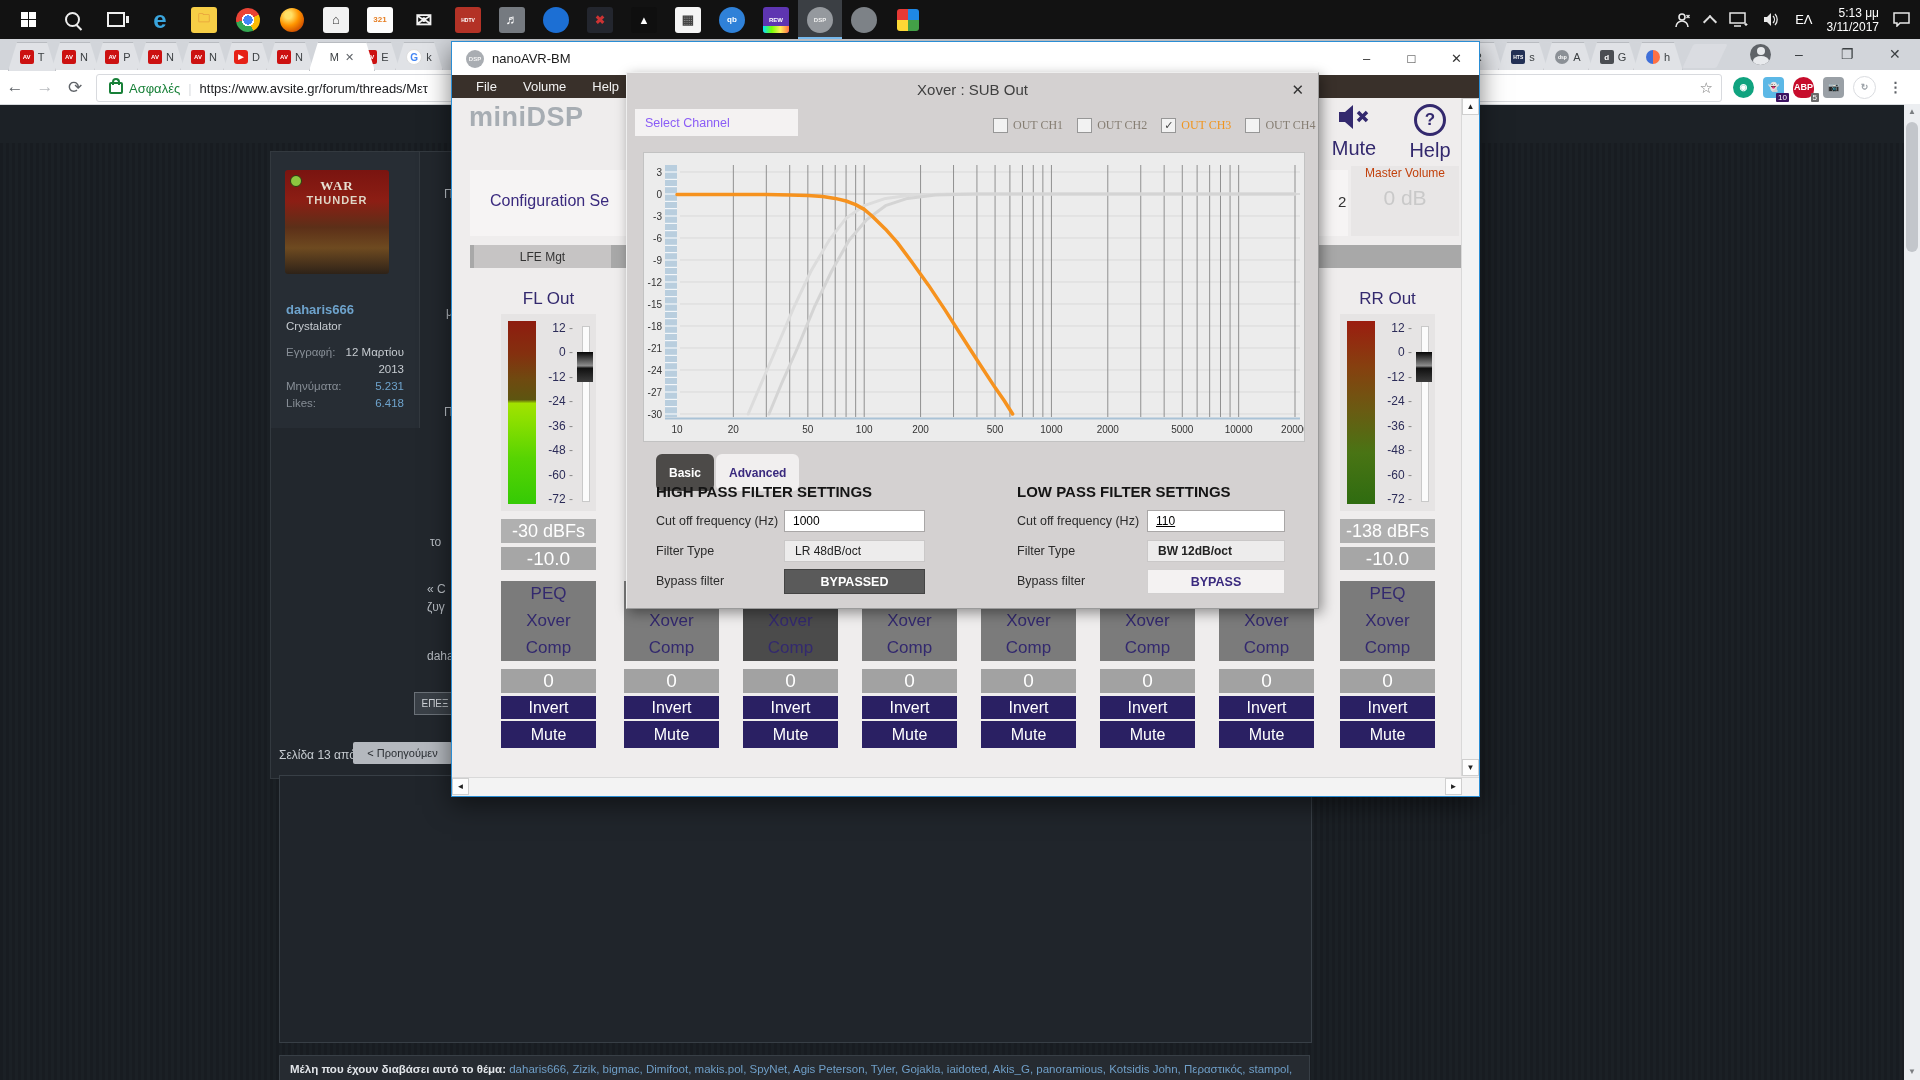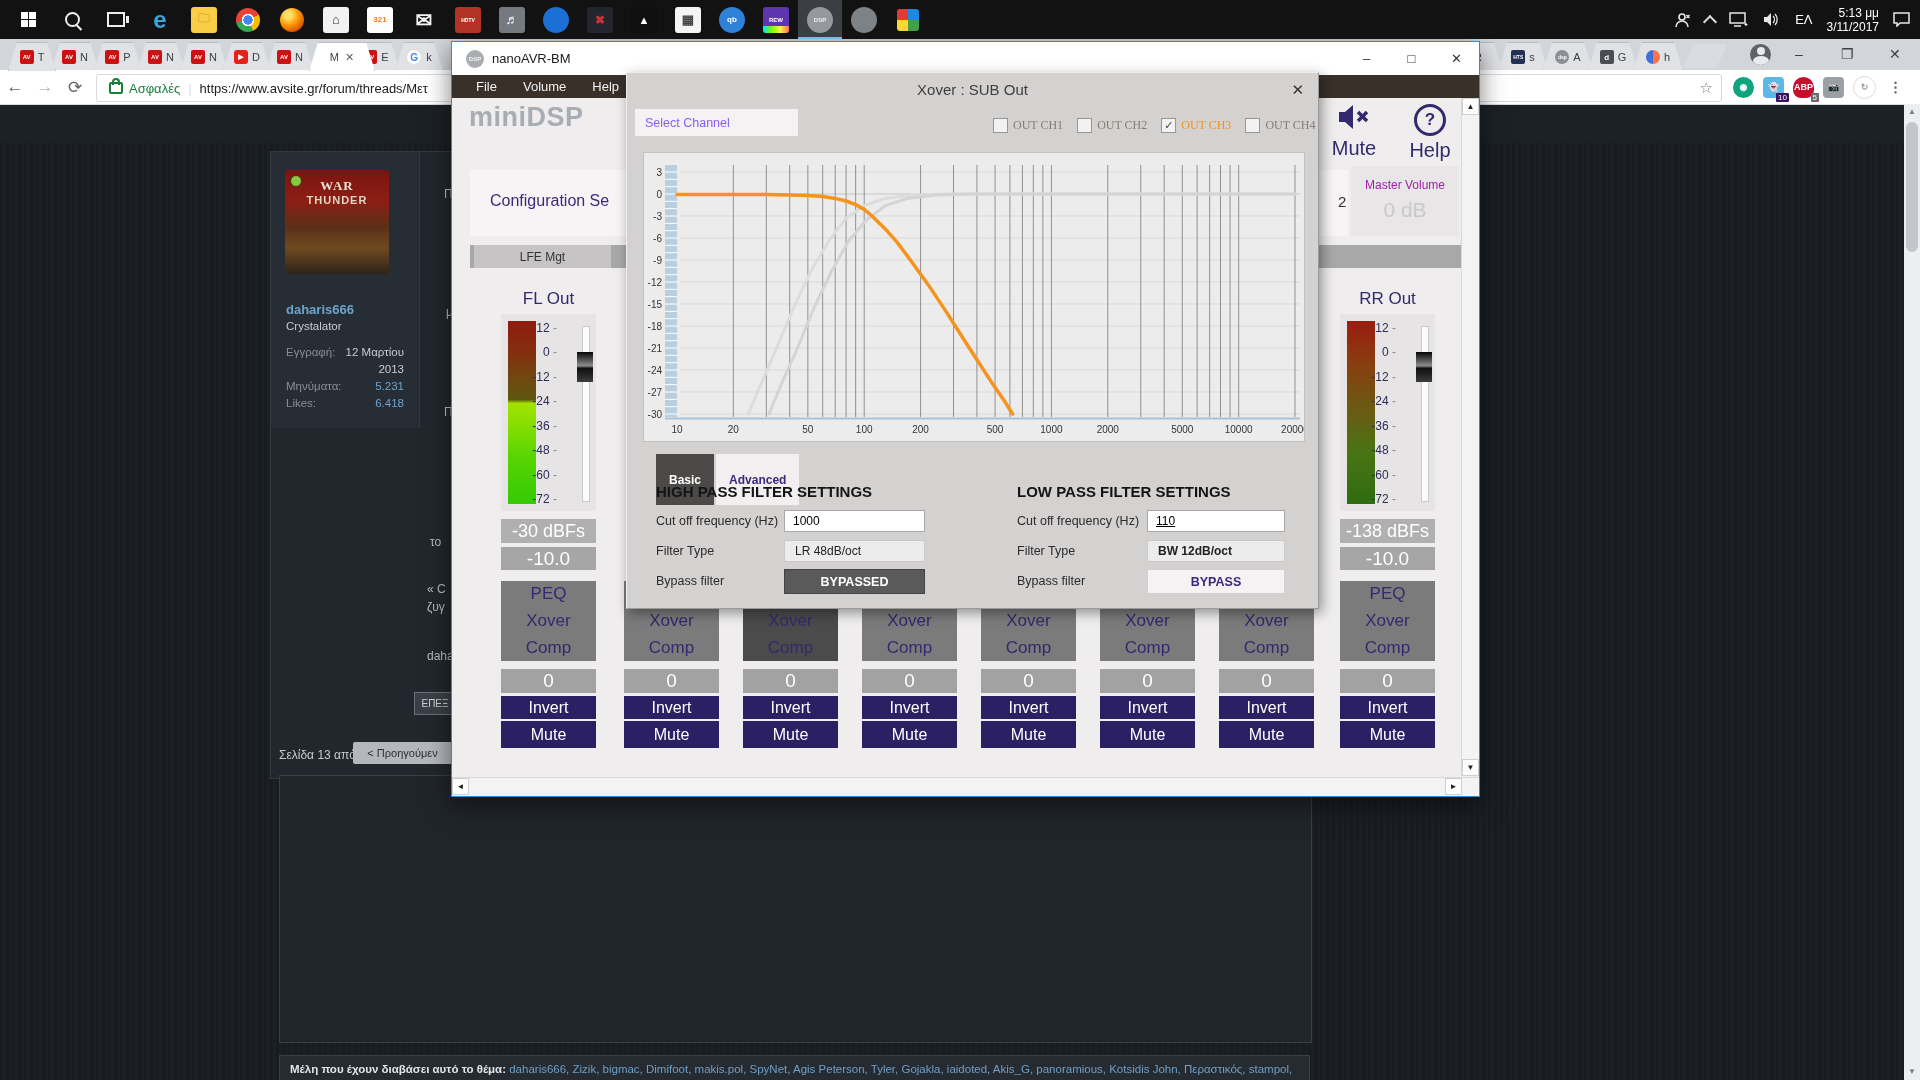--- a/index.html
+++ b/index.html
@@ -118,33 +118,33 @@
   #logo{position:absolute;left:17px;top:60px;font-size:27px;font-weight:bold;color:#a7adb3;letter-spacing:0.5px;}
   #mute-block{position:absolute;left:872px;top:62px;width:60px;text-align:center;}
   #help-block{position:absolute;left:948px;top:62px;width:60px;text-align:center;}
   .topbtn-label{font-size:20px;color:#33296e;margin-top:3px;}
   .helpq{width:26px;height:26px;border:3px solid #33296e;border-radius:50%;color:#33296e;font-size:17px;font-weight:bold;
     display:flex;align-items:center;justify-content:center;margin:0 auto;}
   #config-panel{position:absolute;left:18px;top:128px;width:878px;height:66px;background:#f6f4f4;}
   #config-label{position:absolute;left:20px;top:22px;font-size:16px;color:#3a2a7e;white-space:nowrap;}
   #config-frag{position:absolute;left:868px;top:23px;font-size:15px;color:#333;}
   #master-vol{position:absolute;left:899px;top:124px;width:108px;height:70px;background:#e8e6e6;text-align:center;}
-  #mv-label{font-size:12px;color:#a21caf;margin-top:12px;}
+  #mv-label{font-size:12px;color:#c2410c;}
   #mv-value{font-size:21px;color:#c9c9c9;margin-top:6px;}
   #tabrow{position:absolute;left:18px;top:203px;width:991px;height:23px;background:#a8a8a8;}
   #lfe-tab{position:absolute;left:4px;top:0;width:137px;height:23px;background:#c6c4c4;color:#333;font-size:12px;
     display:flex;align-items:center;justify-content:center;}
   
   .strip{position:absolute;width:95px;top:247px;height:470px;}
   .strip .stitle{height:20px;text-align:center;font-size:17px;color:#33296e;}
   .scard{position:absolute;left:0;top:25px;width:95px;height:197px;background:#e6e4e4;}
   .meter{position:absolute;left:7px;top:7px;width:28px;height:183px;}
   .meter-fl{background:linear-gradient(180deg,#8e1c0f 0%,#84300f 18%,#6f4a10 32%,#5d5510 43%,#a2e200 45%,#8adf00 55%,#57d402 75%,#35ca05 100%);}
   .meter-rr{background:linear-gradient(180deg,#9b1d10 0%,#86400f 25%,#6b5a12 48%,#497414 72%,#2f6c10 100%);}
-  .scale{position:absolute;left:22px;top:9px;width:34px;height:181px;display:flex;flex-direction:column;justify-content:space-between;}
+  .scale{position:absolute;left:38px;top:9px;width:34px;height:181px;display:flex;flex-direction:column;justify-content:space-between;}
   .scale span{font-size:12px;color:#2c2c58;text-align:right;line-height:10px;}
   .scale span:after{content:" -";color:#8a8a8a;}
   .slider{position:absolute;left:76px;top:10px;width:16px;height:180px;}
   .slider .track{position:absolute;left:5px;top:2px;width:6px;height:174px;background:#fbfbfb;border:1px solid #c9c9c9;}
   .slider .handle{position:absolute;left:0;top:28px;width:16px;height:30px;
     background:linear-gradient(180deg,#050505,#8d8d8d 46%,#101010 54%,#3c3c3c);}
   .sbar{position:absolute;left:0;width:95px;color:#fff;text-align:center;}
   .level{top:230px;height:24px;background:#b0b0b0;font-size:18px;line-height:24px;}
   .gain{top:258px;height:23px;background:#a6a6a6;font-size:19px;line-height:23px;}
   .bpanel{position:absolute;left:0;top:292px;width:95px;height:80px;background:#7b7b7b;
@@ -167,21 +167,21 @@
   #dlg-title{position:absolute;left:0;top:8px;width:100%;text-align:center;font-size:15px;color:#3f3f3f;}
   #dlg-close{position:absolute;right:14px;top:8px;font-size:15px;color:#333;}
   #select-channel{position:absolute;left:8px;top:36px;width:163px;height:27px;background:#f4f2f2;
     font-size:12.5px;color:#8b5cf6;display:flex;align-items:center;padding-left:10px;box-sizing:border-box;}
   #cb-row{position:absolute;left:366px;top:45px;display:flex;gap:14px;}
   .cbitem{display:flex;align-items:center;gap:5px;font-family:"Liberation Serif",serif;font-size:12px;color:#857d72;}
   .cbox{width:13px;height:13px;background:#f2f2f2;border:1px solid #979797;font-size:11px;line-height:12px;text-align:center;color:#444;}
   .cbitem.on{color:#f0941e;}
   #graph{position:absolute;left:16px;top:79px;width:660px;height:288px;background:#ececec;border:1px solid #c2c2c2;}
   #xover-tabs{position:absolute;left:29px;top:381px;display:flex;}
-  .xtab{height:21px;padding:15px 13px;font-size:12px;font-weight:bold;display:flex;align-items:center;}
+  .xtab{height:21px;padding:8px 13px;font-size:12px;font-weight:bold;display:flex;align-items:center;border-radius:6px;}
   .xtab.sel{background:#4c4a48;color:#fff;}
   .xtab.unsel{background:#f1efef;color:#3a2a7e;margin-left:2px;}
   .fsection{position:absolute;top:410px;font-size:15px;font-weight:bold;color:#141414;}
   .frow{position:absolute;font-size:12.5px;color:#2b2b2b;}
   .fctrl{position:absolute;height:22px;box-sizing:border-box;font-size:12px;display:flex;align-items:center;}
   .finput{background:#fff;border:1px solid #a9a7a7;color:#000;padding-left:8px;}
   .fdrop{background:#edecec;border:1px solid #cac8c8;color:#222;padding-left:10px;}
   .fbtn{justify-content:center;font-weight:bold;font-size:12.5px;}
   .fbtn.dark{background:#5a5a5a;color:#fff;border:1px solid #444;}
   .fbtn.light{background:#f4f2f2;color:#3a2a7e;border:1px solid #d2d0d0;}

